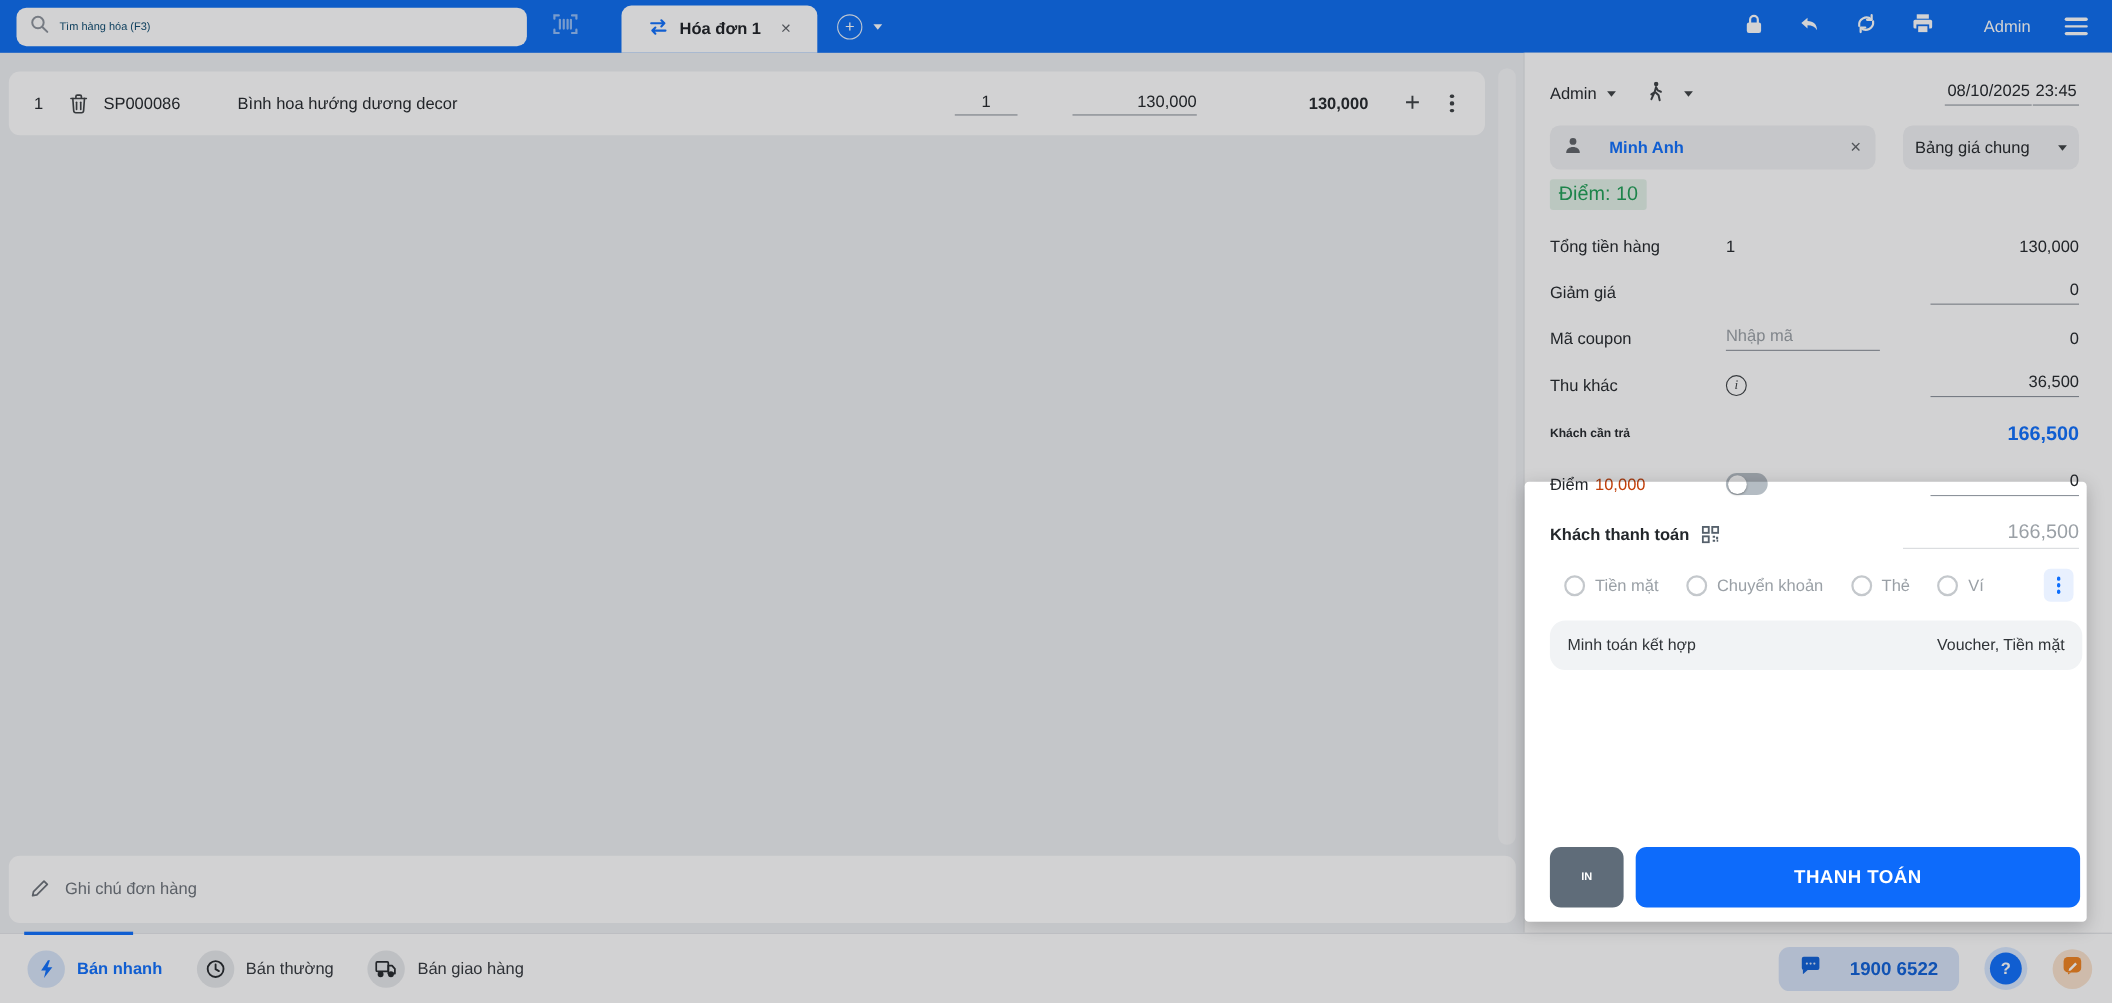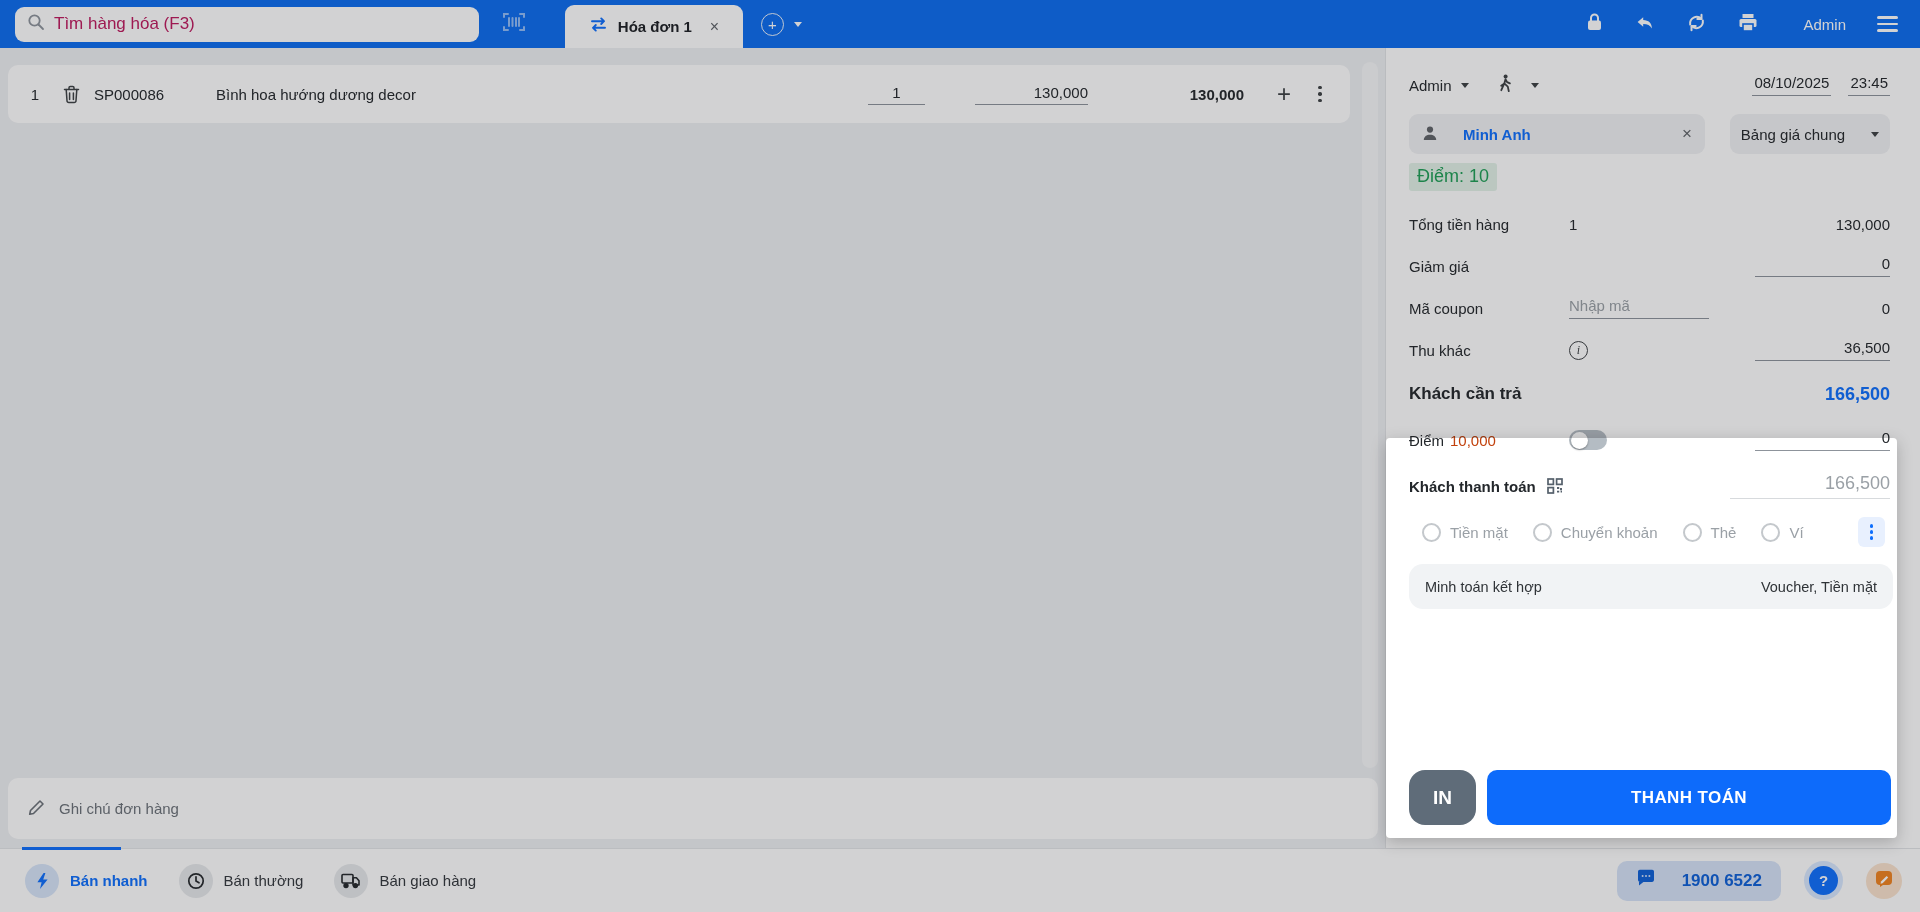--- a/index.html
+++ b/index.html
@@ -2,21 +2,21 @@
 <html><head>
 <meta charset="utf-8">
 <style>
   * { box-sizing:border-box; margin:0; padding:0; }
   html,body { width:1920px; height:912px; overflow:hidden; }
   body { position:relative; background:#eef0f3; font-family:"Liberation Sans", sans-serif; color:#23272b; }
 
   
   .topbar { position:absolute; left:0; top:0; width:1920px; height:48px; background:#0a6cf0; display:flex; align-items:center; }
   .search-box { width:464px; height:35px; margin-left:15px; background:#fff; border-radius:9px; display:flex; align-items:center; padding:0 12px; gap:9px; }
-  .search-placeholder { color:#be185d; font-size:17px;text-align:center; }
+  .search-placeholder { color:#0c4a6e; font-size:10px;text-align:center; }
   .barcode-btn { margin-left:22px; display:flex; align-items:center; }
   .tab { margin-left:38px; align-self:flex-end; width:178px; height:43px; background:#fff; border-radius:9px 9px 0 0; display:flex; align-items:center; justify-content:center; gap:10px; }
   .tab-label { font-weight:bold; font-size:15px; color:#1c1f23; }
   .tab-close { color:#5f6368; font-size:16px; margin-left:8px; cursor:default; }
   .newtab-group { margin-left:18px; display:flex; align-items:center; gap:10px; color:#fff; }
   .plus-circle { width:23px; height:23px; border:1.5px solid rgba(255,255,255,.9); border-radius:50%; display:flex; align-items:center; justify-content:center; font-size:15px; line-height:1; }
   .caret-down { width:0; height:0; border-left:5px solid transparent; border-right:5px solid transparent; border-top:6px solid currentColor; }
   .caret-sm { border-left-width:4.5px; border-right-width:4.5px; border-top-width:5px; }
   .topbar-right { margin-left:auto; display:flex; align-items:center; gap:31px; margin-right:22px; color:#fff; }
   .admin-label { font-size:15px; margin-left:14px; }
@@ -39,57 +39,57 @@
   .c-dots { margin:0 20px 0 12px; display:flex; flex-direction:column; gap:3px; align-items:center; width:20px; }
   .c-dots div { width:3.5px; height:3.5px; border-radius:50%; background:#3c4043; }
   .note-card { position:absolute; left:8px; bottom:9px; width:1370px; height:61px; background:#fff; border-radius:10px; display:flex; align-items:center; padding:0 20px; gap:13px; color:#6b7178; font-size:15px; }
 
   
   .sidebar { position:absolute; left:1386px; top:48px; width:534px; height:800px; background:#fff; box-shadow:-1px 0 0 #e2e4e7; font-size:15px; }
   .sb-row1 { display:flex; align-items:center; margin:24px 30px 0 23px; height:26px; }
   .seller { display:flex; align-items:center; gap:9px; color:#23272b; }
   .seller .caret-down, .walker-group .caret-down, .pricebook-chip .caret-down { color:#3c4043; }
   .walker-group { display:flex; align-items:center; gap:18px; margin-left:28px; }
-  .dates { margin-left:auto; display:flex; gap:17px; }
+  .dates { margin-left:auto; display:flex; gap:1px; }
   .date-field { border-bottom:1px solid #8d939b; padding:0 2px 4px; }
   .sb-row2 { display:flex; margin:16px 30px 0 23px; gap:25px; height:40px; }
   .customer-chip { flex:1; background:#f1f2f4; border-radius:9px; display:flex; align-items:center; padding:0 13px; gap:25px; }
   .customer-name { color:#0d6efd; font-weight:bold; }
   .chip-close { margin-left:auto; color:#5f6368; font-size:17px; }
   .pricebook-chip { width:160px; background:#f1f2f4; border-radius:9px; display:flex; align-items:center; justify-content:center; gap:26px; }
   .points-badge { display:inline-block; margin:9px 0 0 23px; background:#e3f2e8; color:#1d9e55; font-size:18px; padding:3px 8px 4px; border-radius:3px; }
 
   .sb-line { display:flex; align-items:center; margin:12px 30px 0 23px; height:30px; }
   .sb-label { width:160px; }
   .sb-mid { flex:1; display:flex; align-items:center; }
   .sb-val { margin-left:auto; text-align:right; }
   .inp-right { width:135px; text-align:right; border-bottom:1px solid #8d939b; padding-bottom:4px; }
   .coupon-input { width:140px; color:#9aa0a6; border-bottom:1px solid #8d939b; padding-bottom:4px; }
   .info-circle { width:19px; height:19px; border:1.5px solid #3c4043; border-radius:50%; display:flex; align-items:center; justify-content:center; font-size:12px; font-family:"Liberation Serif", serif; font-style:italic; color:#3c4043; }
   .due-line { margin-top:14px; }
-  .due-label { font-weight:bold; font-size:17px; }
+  .due-label { font-weight:bold; font-size:11px; }
   .due-val { font-weight:bold; font-size:18px; color:#0d6efd; }
   .points-line .blue { color:#c2410c; margin-left:6px; }
   .toggle { width:38px; height:20px; border-radius:10px; background:#b4bcc3; position:relative; }
   .toggle .knob { position:absolute; left:1.5px; top:1.5px; width:17px; height:17px; border-radius:50%; background:#fff; box-shadow:0 1px 2px rgba(0,0,0,.35); }
   .paid-line { margin-top:16px; }
   .paid-label { font-weight:bold; width:auto; }
   .paid-input { width:160px; text-align:right; color:#9aa0a6; font-size:18px; border-bottom:1px solid #d7dadd; padding-bottom:4px; }
 
   .radio-row { margin:16px 30px 0 23px; padding-left:13px; display:flex; align-items:center; color:#9aa0a6; }
   .radio-item { display:flex; align-items:center; gap:9px; margin-right:25px; }
   .radio-circle { width:19px; height:19px; border:2px solid #c4c8cc; border-radius:50%; background:#fff; }
   .dots-btn { margin-left:auto; margin-right:5px; width:27px; height:30px; background:#e8f0fe; border-radius:6px; display:flex; flex-direction:column; gap:2.5px; align-items:center; justify-content:center; }
   .dots-btn div { width:3.5px; height:3.5px; border-radius:50%; background:#0d6efd; }
 
   .combined-row { margin:17px 27px 0 23px; height:45px; background:#f1f3f5; border-radius:14px; display:flex; align-items:center; justify-content:space-between; padding:0 16px; font-size:14.5px; color:#2f3337; }
 
   .sidebar-buttons { position:absolute; left:23px; right:29px; top:722px; display:flex; gap:11px; }
   .btn { height:55px; border:none; border-radius:10px; color:#fff; font-weight:bold; font-family:"Liberation Sans", sans-serif; display:flex; align-items:center; justify-content:center; }
-  .btn-print { width:67px; background:#5f6c79; font-size:19px;border-radius:16px; }
+  .btn-print { width:67px; background:#5f6c79; font-size:10px; }
   .btn-pay { flex:1; background:#0d6bfb; font-size:17px; letter-spacing:.4px; }
 
   
   .bottombar { position:absolute; left:0; bottom:0; width:1920px; height:64px; background:#fff; border-top:1px solid #e3e5e8; display:flex; align-items:center; }
   .active-indicator { position:absolute; top:-2px; left:22px; width:99px; height:3px; background:#0d6efd; }
   .bb-tab { display:flex; align-items:center; gap:11px; font-size:15px; color:#33373c; }
   .bb-tab.first { margin-left:25px; }
   .bb-tab + .bb-tab { margin-left:31px; }
   .bb-tab.active { color:#0d6efd; font-weight:bold; }
   .bb-circle { width:34px; height:34px; border-radius:50%; background:#e7e9ec; display:flex; align-items:center; justify-content:center; }

